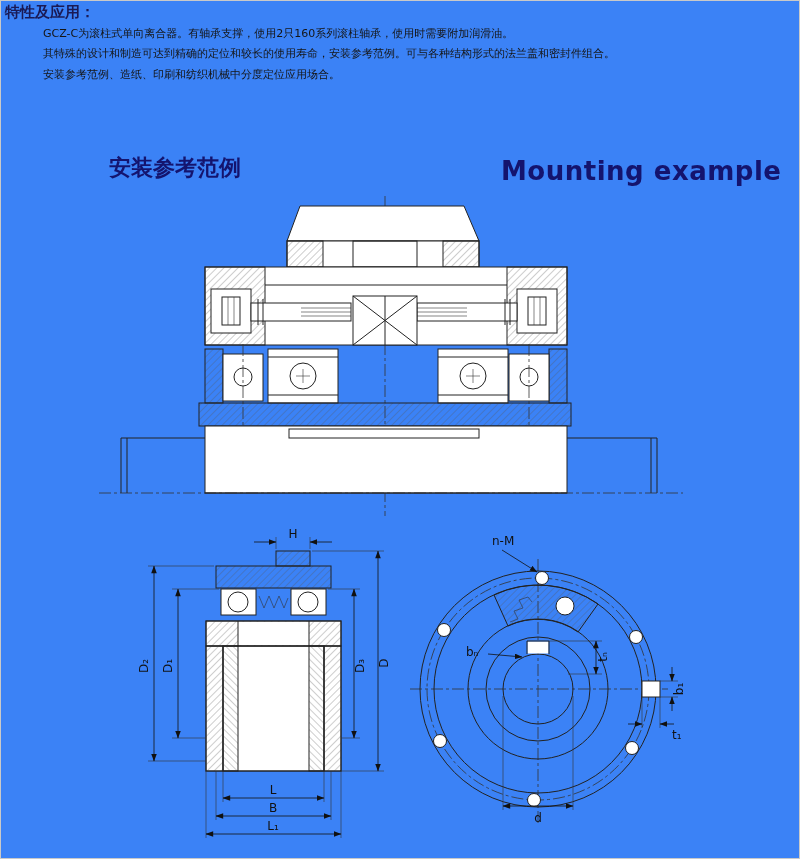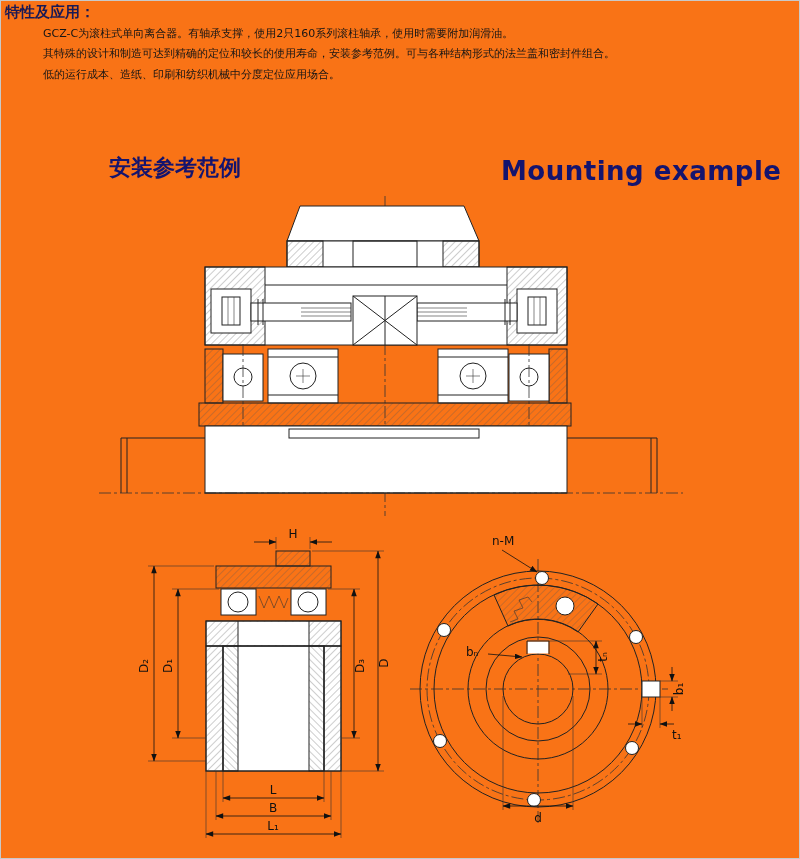--- a/index.html
+++ b/index.html
@@ -1,16 +1,16 @@
 <!DOCTYPE html>
 <html><head>
 <meta charset="utf-8">
 <style>
   html,body{margin:0;padding:0;background:#fff;}
-  .page{position:relative;width:798px;height:857px;background:#f97316;border:1px solid #c9c9c9;
+  .page{position:relative;width:798px;height:857px;background:#3b82f6;border:1px solid #c9c9c9;
         font-family:"DejaVu Sans","Liberation Sans",sans-serif;color:#111;overflow:hidden;text-decoration:underline;}
   .doc-title{position:absolute;left:4px;top:2px;font-size:15px;font-weight:bold;color:#1a1a55;}
   .paras{position:absolute;left:4px;top:22px;width:790px;}
   .paras p{margin:2px 16px;font-size:11px;line-height:1.68;text-indent:2em;color:#151515;}
   .headings{position:absolute;left:0;top:152px;width:100%;height:30px;padding-left:20px;}
   .h-cn{position:absolute;left:108px;top:0;font-size:22px;font-weight:bold;color:#14146e;}
   .h-en{position:absolute;left:500px;top:3px;font-size:26px;font-weight:bold;color:#14146e;letter-spacing:.5px;}
   svg{position:absolute;}
   #svg-assembly{left:0;top:185px;}
   #svg-section{left:125px;top:525px;}
@@ -28,21 +28,21 @@
 </head>
 <body>
 
 <div class="page">
 
   <div class="doc-title">特性及应用：</div>
 
   <div class="paras">
     <p>GCZ-C为滚柱式单向离合器。有轴承支撑，使用2只160系列滚柱轴承，使用时需要附加润滑油。</p>
     <p>其特殊的设计和制造可达到精确的定位和较长的使用寿命，安装参考范例。可与各种结构形式的法兰盖和密封件组合。</p>
-    <p>低的运行成本、造纸、印刷和纺织机械中分度定位应用场合。</p>
+    <p>安装参考范例、造纸、印刷和纺织机械中分度定位应用场合。</p>
   </div>
 
   <div class="headings">
     <div class="h-cn">安装参考范例</div>
     <div class="h-en">Mounting example</div>
   </div>
 
   <svg width="0" height="0" style="position:absolute" aria-hidden="true">
     <defs>
       <pattern id="h1" width="5" height="5" patternUnits="userSpaceOnUse" patternTransform="rotate(45)">

